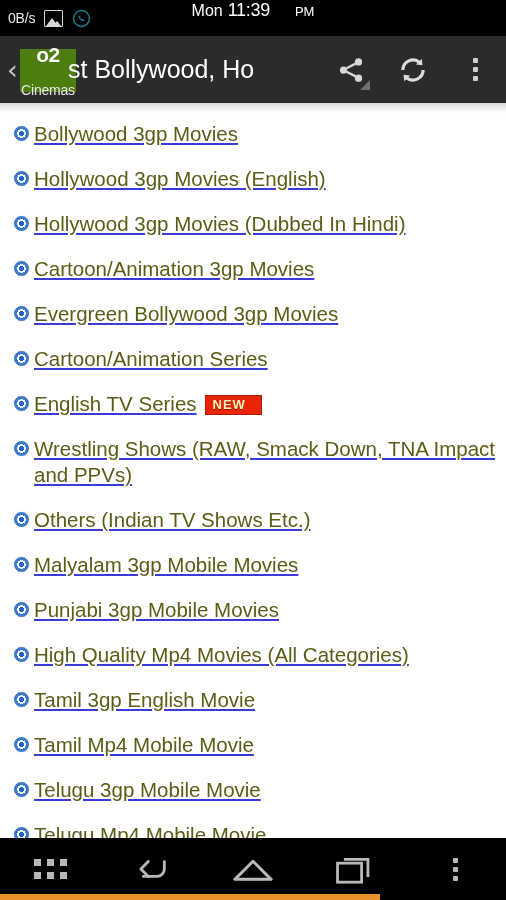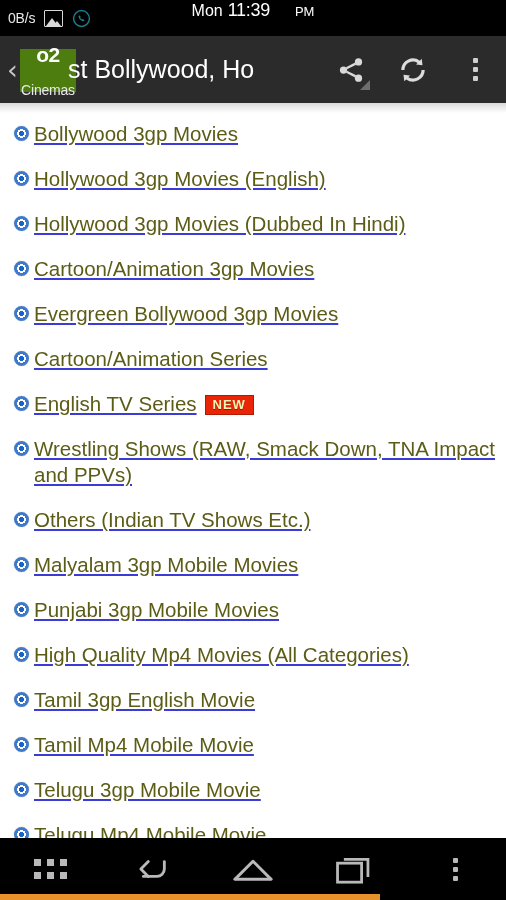--- a/index.html
+++ b/index.html
@@ -122,21 +122,21 @@
     color:#5c5c17;
     text-decoration:underline;
     text-decoration-color:#3b3bd6;
     text-underline-offset:2px;
     font-family:"Liberation Sans", sans-serif;
   }
   .badge-new {
     display:inline-block; margin-left:8px; vertical-align:2px;
     background:#ea2406; color:#f3f3b6;
     font-size:13px; font-weight:bold; letter-spacing:1px;
-    padding:1px 7px 2px 7px;
+    padding:1px 15px 2px 7px;
     border:1px solid #b01b04;
     text-decoration:none;
     text-shadow:0 1px 0 rgba(0,0,0,.35);
   }
 
   
   .navbar {
     position:absolute; bottom:0; left:0; width:506px; height:62px; background:#000;
     display:flex; align-items:center;
   }

